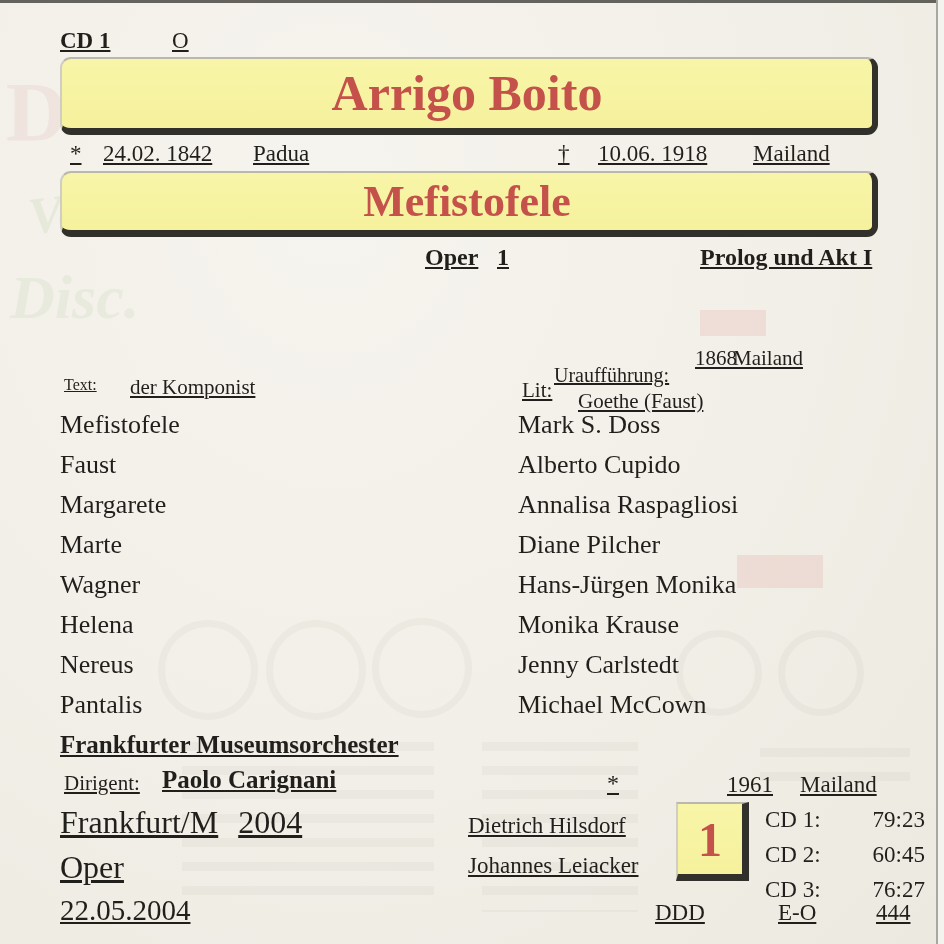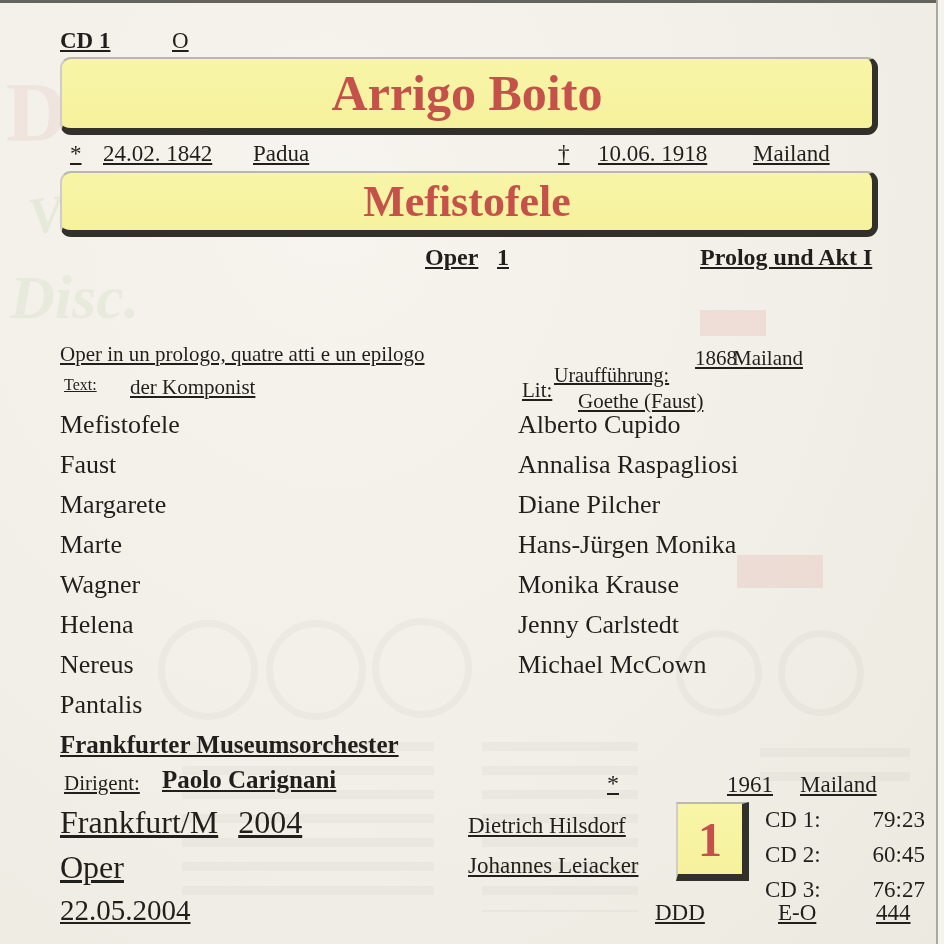--- a/index.html
+++ b/index.html
@@ -167,41 +167,41 @@
   <span class="abs life l-dplace">Mailand</span>
 
   <div class="bar bar-work">
     <span class="bar-title work-title">Mefistofele</span>
   </div>
 
   <span class="abs opus-label">Oper</span>
   <span class="abs opus-number">1</span>
   <span class="abs part-title">Prolog und Akt I</span>
 
-  <span class="abs form-desc">Oper in un prologo, quatre atti e un epilogo</span>
   <span class="abs lib-label">Text:</span>
   <span class="abs lib-author">der Komponist</span>
   <span class="abs prem-label">Uraufführung:</span>
   <span class="abs prem-year">1868</span>
   <span class="abs prem-place">Mailand</span>
   <span class="abs lit-label">Lit:</span>
   <span class="abs lit-source">Goethe (Faust)</span>
 
   <div class="roles-col">
     <div class="cast-row">Mefistofele</div>
     <div class="cast-row">Faust</div>
     <div class="cast-row">Margarete</div>
     <div class="cast-row">Marte</div>
     <div class="cast-row">Wagner</div>
     <div class="cast-row">Helena</div>
     <div class="cast-row">Nereus</div>
     <div class="cast-row">Pantalis</div>
   </div>
 
   <div class="singers-col">
+    <div class="cast-row">Mark S. Doss</div>
     <div class="cast-row">Alberto Cupido</div>
     <div class="cast-row">Annalisa Raspagliosi</div>
     <div class="cast-row">Diane Pilcher</div>
     <div class="cast-row">Hans-Jürgen Monika</div>
     <div class="cast-row">Monika Krause</div>
     <div class="cast-row">Jenny Carlstedt</div>
     <div class="cast-row">Michael McCown</div>
   </div>
 
   <span class="abs orchestra">Frankfurter Museumsorchester</span>

